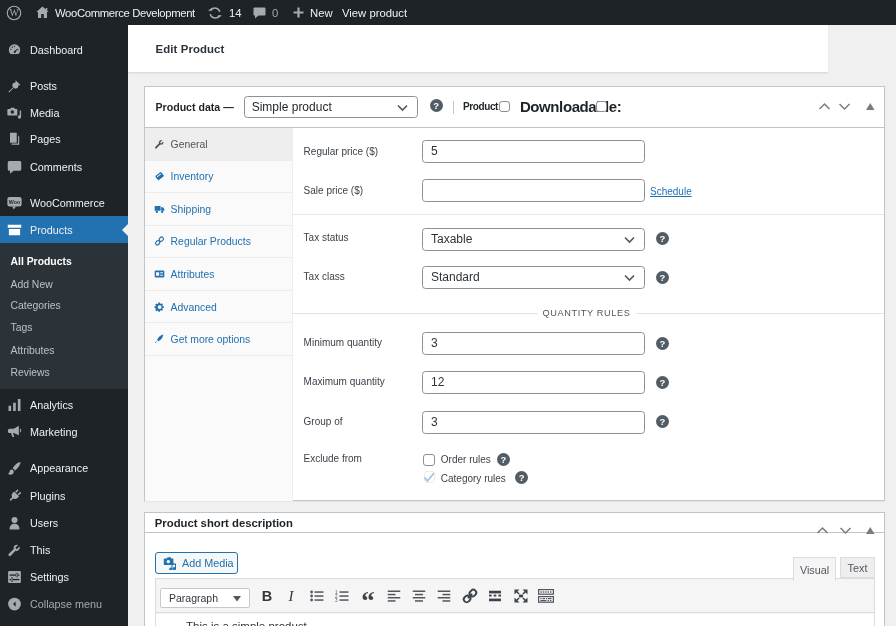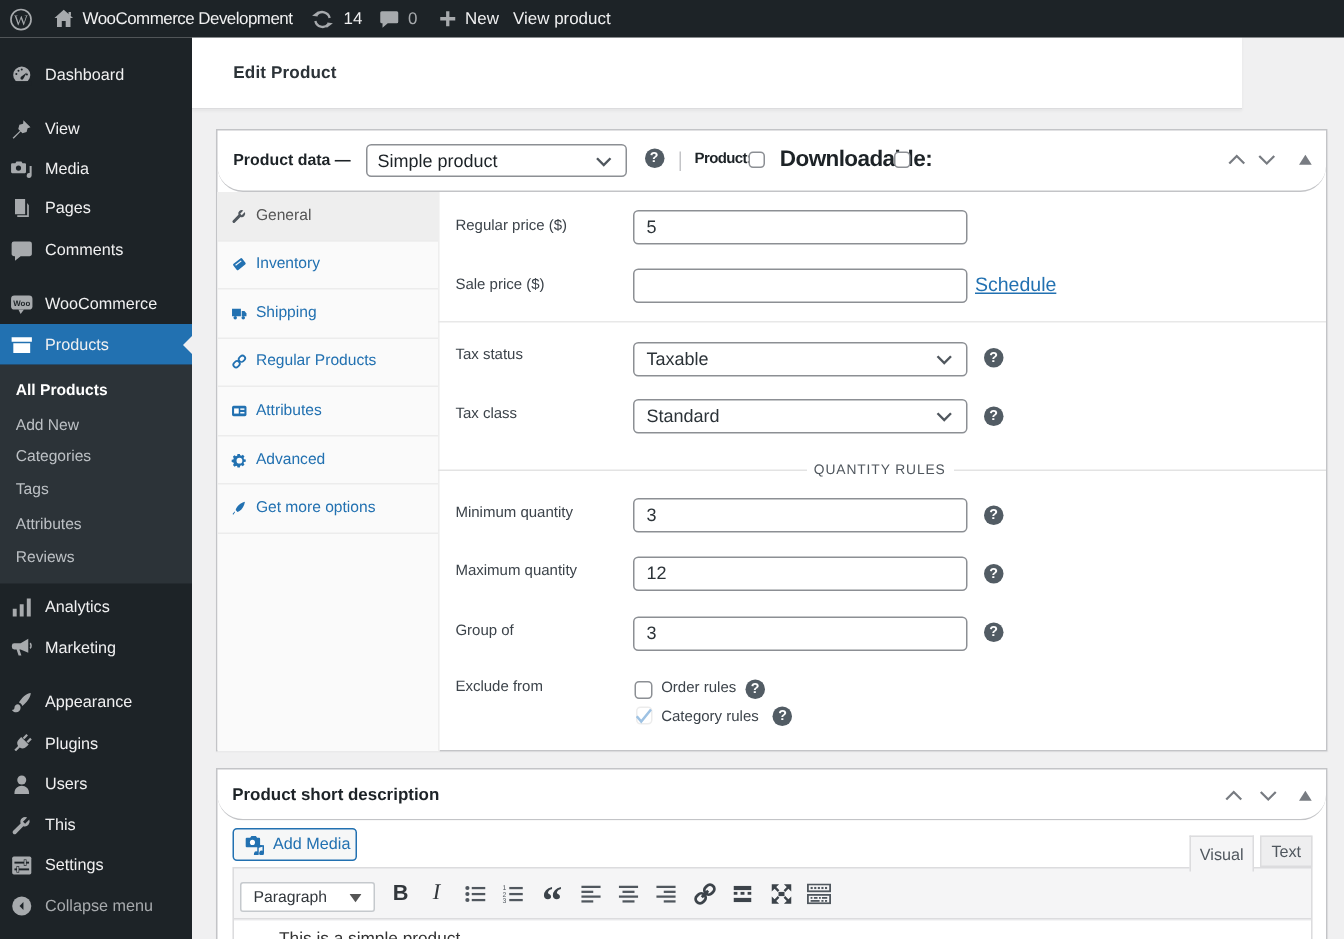--- a/index.html
+++ b/index.html
@@ -24,41 +24,41 @@
 #prod-arrow { position:absolute; left:121.6px; top:223.6px; width:0; height:0; border-top:6.4px solid transparent; border-bottom:6.4px solid transparent; border-right:6.4px solid #f0f0f1; z-index:45; }
 
 
 #wchead { position:absolute; left:128px; top:25px; width:700px; height:48px; background:#fff; border-bottom:1px solid #dcdcde; box-shadow:0 1px 2px rgba(0,0,0,.05); }
 #wchead .t { position:absolute; left:27.5px; top:50%; transform:translateY(-50%); font-size:11.4px; font-weight:bold; color:#2c3338; letter-spacing:.1px;}
 
 
 .panel { position:absolute; left:144px; width:741px; background:#fff; border:1px solid #c3c4c7; box-shadow:0 1px 1px rgba(0,0,0,.04); }
 #p1 { top:86px; height:415px; }
 #p2 { top:512px; height:130px; }
-.phead { position:absolute; left:0; top:0; width:100%; height:41px; border-bottom:1px solid #c3c4c7;border-radius:17px; }
-#p2 .phead { height:34px; }
+.phead { position:absolute; left:0; top:0; width:100%; height:41px; border-bottom:1px solid #c3c4c7; }
+#p2 .phead { height:20px; }
 .phead .title { position:absolute; left:10.5px; top:50%; transform:translateY(-50%); font-size:10.6px; font-weight:bold; color:#1d2327; white-space:nowrap; }
 
 
 #tabs { position:absolute; left:0; top:41px; width:147.5px; height:373px; background:#fafafa; border-right:1px solid #eee; }
 .tab { position:relative; width:100%; height:32.55px; border-bottom:1px solid #ececec; }
 .tab .ti { position:absolute; left:9px; top:50%; transform:translateY(-50%); width:11px; height:11px; }
 .tab .tt { position:absolute; left:25.6px; top:50%; transform:translateY(-50%); font-size:10.4px; color:#2271b1; white-space:nowrap; }
 .tab.active { background:#eee; }
 .tab.active .tt { color:#555; }
 
 
 .lbl { position:absolute; transform:translateY(-50%); font-size:10px; color:#3c434a; white-space:nowrap; }
 .inp { position:absolute; left:277px; width:223px; height:23px; border:1px solid #8c8f94; border-radius:3.5px; background:#fff; font-size:12px; color:#2c3338; line-height:21px; padding-left:8px; }
 .sel { position:absolute; left:277px; width:223px; height:23px; border:1px solid #8c8f94; border-radius:3.5px; background:#fff; font-size:12px; color:#2c3338; line-height:21px; padding-left:8px; }
 .sel svg { position:absolute; right:9px; top:7px; }
 .help { position:absolute; width:13.2px; height:13.2px; border-radius:50%; background:#525c64; color:#fff; font-size:9.5px; font-weight:bold; text-align:center; line-height:13.2px; }
 .cb { position:absolute; width:11.5px; height:11.5px; border:1px solid #8c8f94; border-radius:3px; background:#fff; }
 .divider { position:absolute; left:292px; width:592px; height:1px; background:#e8e8e8; }
-a.lnk { color:#2271b1; font-size:13px; }
+a.lnk { color:#2271b1; font-size:10px; }
 
 
 #addmedia { position:absolute; left:155px; top:552px; width:83px; height:22px; background:#f6f7f7; border:1px solid #2271b1; border-radius:3px; color:#2271b1; font-size:10.8px; }
 #addmedia span { position:absolute; left:26px; top:50%; transform:translateY(-50%); white-space:nowrap;}
 .edtab { position:absolute; font-size:10.8px; color:#50575e; text-align:center; }
 #tab-visual { left:793px; top:556.5px; width:43px; height:24px; background:#f5f5f6; border:1px solid #dcdcde; border-bottom:none; line-height:24px; z-index:3;}
 #tab-text { left:840px; top:556.5px; width:35px; height:21px; background:#eeeeef; border:1px solid #dcdcde; line-height:21px; }
 #edcontainer { position:absolute; left:155px; top:578px; width:719.5px; height:64px; border:1px solid #dcdcde; background:#f5f5f6; }
 #edtoolbar { position:absolute; left:0; top:0; width:100%; height:34px; border-bottom:1px solid #dcdcde; }
 #paradd { position:absolute; left:4px; top:9px; width:90px; height:20px; background:#fff; border:1px solid #c5c9cd; border-radius:2px; font-size:10.5px; color:#32373c; line-height:18px; padding-left:8px; }
@@ -115,21 +115,21 @@
             <circle cx="10" cy="5.2" r="0.9"></circle>
             <circle cx="14.6" cy="9.5" r="0.9"></circle>
           </g>
         </svg>
         <div class="tx">Dashboard</div>
       </div>
     <div class="mi" style="top:47px">
         <svg class="ic" viewBox="0 0 20 20">
           <path fill="#a7aaad" d="M11.5 2.2l6.3 6.3-2.6.9-.9 3.3-3.7 1-1.5-1.5-6.3 6.5-.9-.9 6.5-6.3-1.5-1.5 1-3.7 3.3-.9z"></path>
         </svg>
-        <div class="tx">View</div>
+        <div class="tx">Posts</div>
       </div>
     <div class="mi" style="top:74px">
         <svg class="ic" viewBox="0 0 20 20">
           <path fill="#a7aaad" d="M1.5 4.5h2.8l1-1.6h4.4l1 1.6h2.1a1 1 0 0 1 1 1v6.8a1 1 0 0 1-1 1H1.5a1 1 0 0 1-1-1V5.5a1 1 0 0 1 1-1z"></path>
           <circle cx="7.1" cy="8.7" r="2.3" fill="#1d2327"></circle>
           <path fill="#a7aaad" d="M17 6.8h1.8v8.6a2.2 2.2 0 1 1-1.8-2.2z"></path>
         </svg>
         <div class="tx">Media</div>
       </div>
     <div class="mi" style="top:100.3px">

